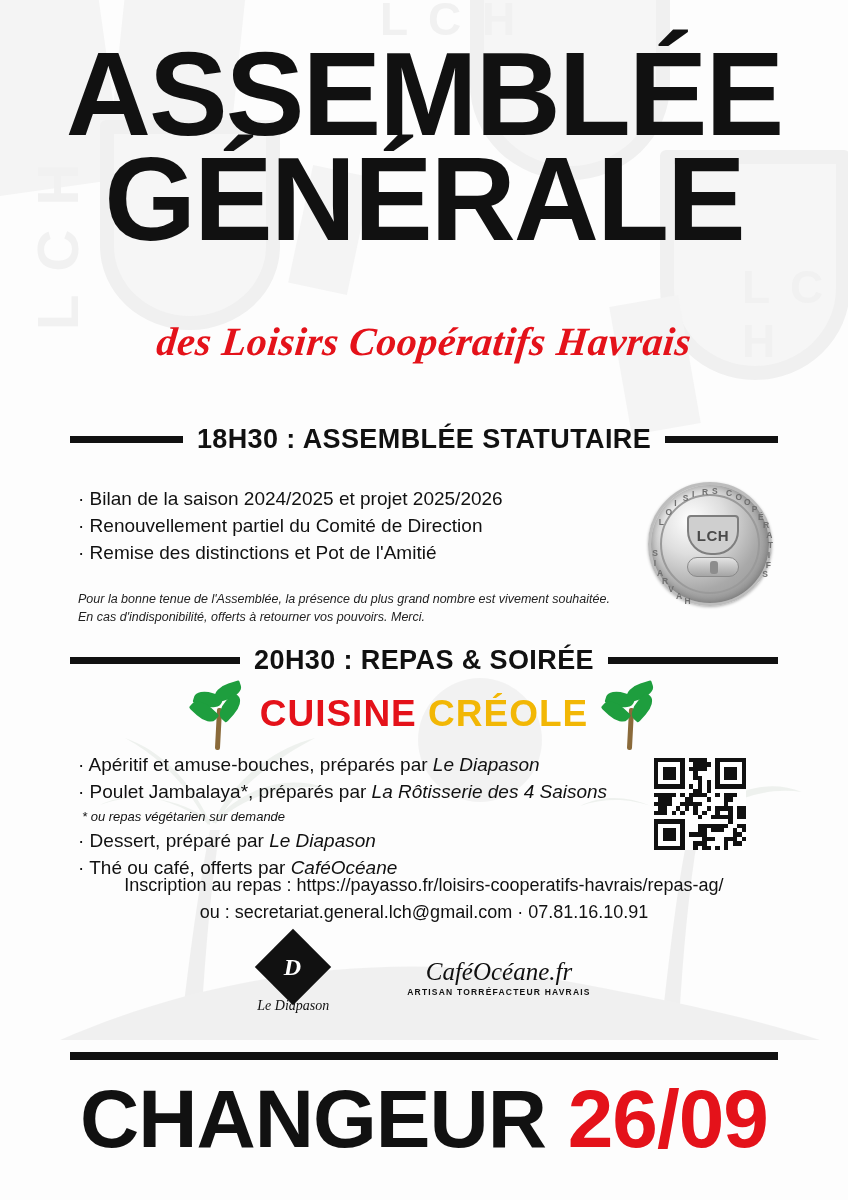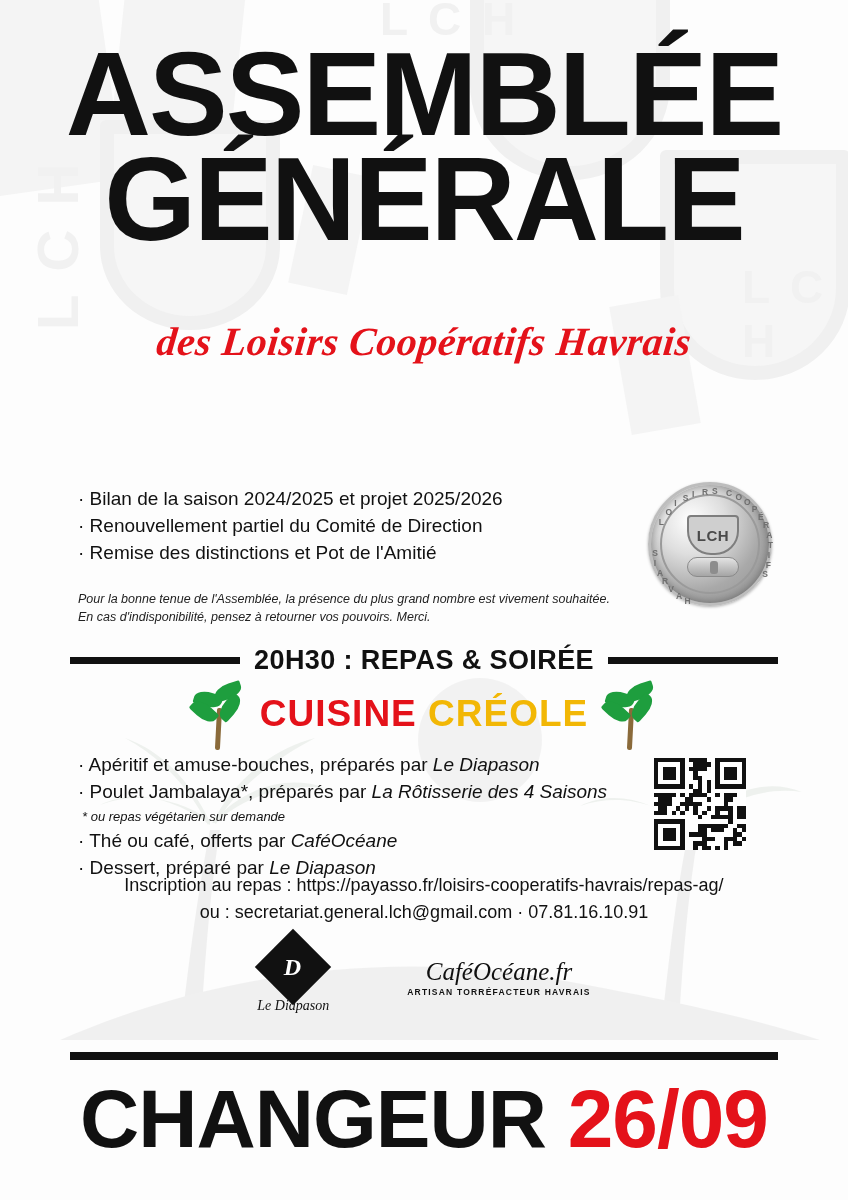--- a/index.html
+++ b/index.html
@@ -285,30 +285,35 @@
     </svg>
   </div>
 
   <div class="title-wrap">
     <div class="t1">ASSEMBLÉE</div>
     <div class="t2">GÉNÉRALE</div>
   </div>
 
   <div class="subtitle">des Loisirs Coopératifs Havrais</div>
 
+  <div class="sec-head" style="top:424px;">
+    <div class="rule"></div>
+    <div class="txt">18H30 : ASSEMBLÉE STATUTAIRE</div>
+    <div class="rule"></div>
+  </div>
 
   <ul class="list" style="left:78px; top:486px;">
     <li>Bilan de la saison 2024/2025 et projet 2025/2026</li>
     <li>Renouvellement partiel du Comité de Direction</li>
     <li>Remise des distinctions et Pot de l'Amitié</li>
   </ul>
 
   <div class="note" style="left:78px; top:590px; width:580px;">
     <div>Pour la bonne tenue de l'Assemblée, la présence du plus grand nombre est vivement souhaitée.</div>
-    <div>En cas d'indisponibilité, pensez à retourner vos pouvoirs. Merci.</div>
+    <div>En cas d'indisponibilité, offerts à retourner vos pouvoirs. Merci.</div>
   </div>
 
   <div class="medal" style="left:648px; top:482px;">
     <div class="ring"></div>
     <div class="shield">LCH</div>
     <div class="hands"></div>
     <div class="arc-txt">
       <span style="transform:rotate(-62deg) translate(0,-58px) rotate(62deg);">L</span>
       <span style="transform:rotate(-50deg) translate(0,-58px) rotate(50deg);">O</span>
       <span style="transform:rotate(-38deg) translate(0,-58px) rotate(38deg);">I</span>
@@ -361,22 +366,22 @@
       <div class="leaf" style="left:22px; top:6px;  transform:rotate(-18deg);"></div>
       <div class="leaf" style="left:-2px; top:26px; transform:rotate(42deg);"></div>
       <div class="leaf" style="left:24px; top:22px; transform:rotate(-48deg);"></div>
     </div>
   </div>
 
   <div class="list" style="left:78px; top:752px;">
     <div>· <span>Apéritif et amuse-bouches, préparés par </span><span class="ital">Le Diapason</span></div>
     <div>· <span>Poulet Jambalaya*, préparés par </span><span class="ital">La Rôtisserie des 4 Saisons</span></div>
     <div class="small-note" style="margin:2px 0 2px 4px;">* ou repas végétarien sur demande</div>
+    <div>· <span>Dessert, préparé par </span><span class="ital">Le Diapason</span></div>
     <div>· <span>Thé ou café, offerts par </span><span class="ital">CaféOcéane</span></div>
-    <div>· <span>Dessert, préparé par </span><span class="ital">Le Diapason</span></div>
   </div>
 
   <div class="qr" id="qr" style="left:654px; top:758px;">
       <i></i>
       <i></i>
       <i></i>
       <i></i>
       <i></i>
       <i></i>
       <i></i>

